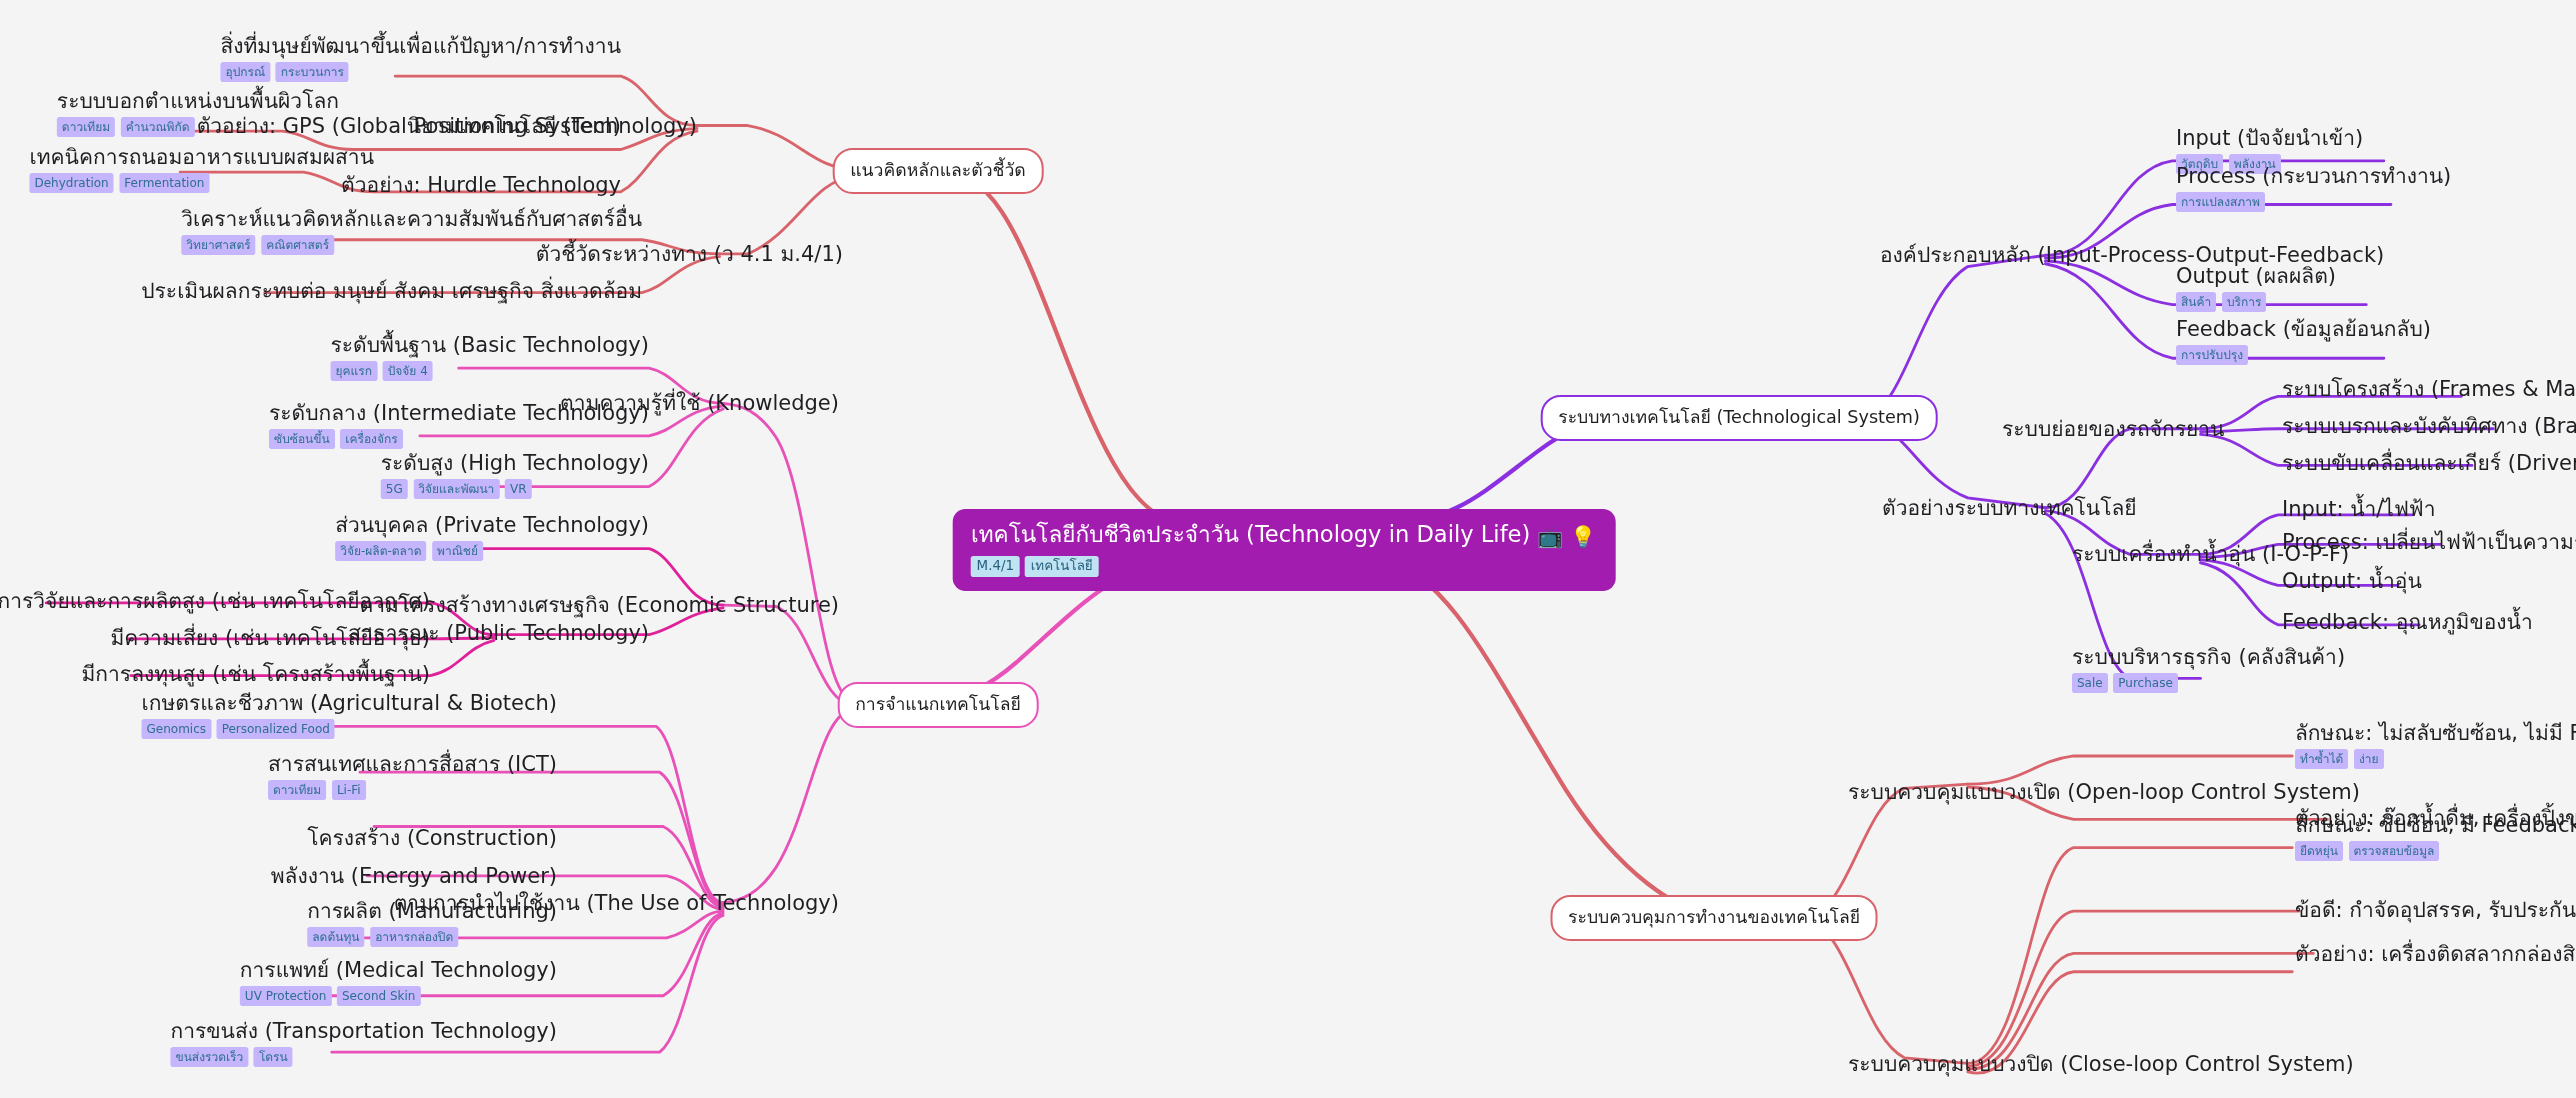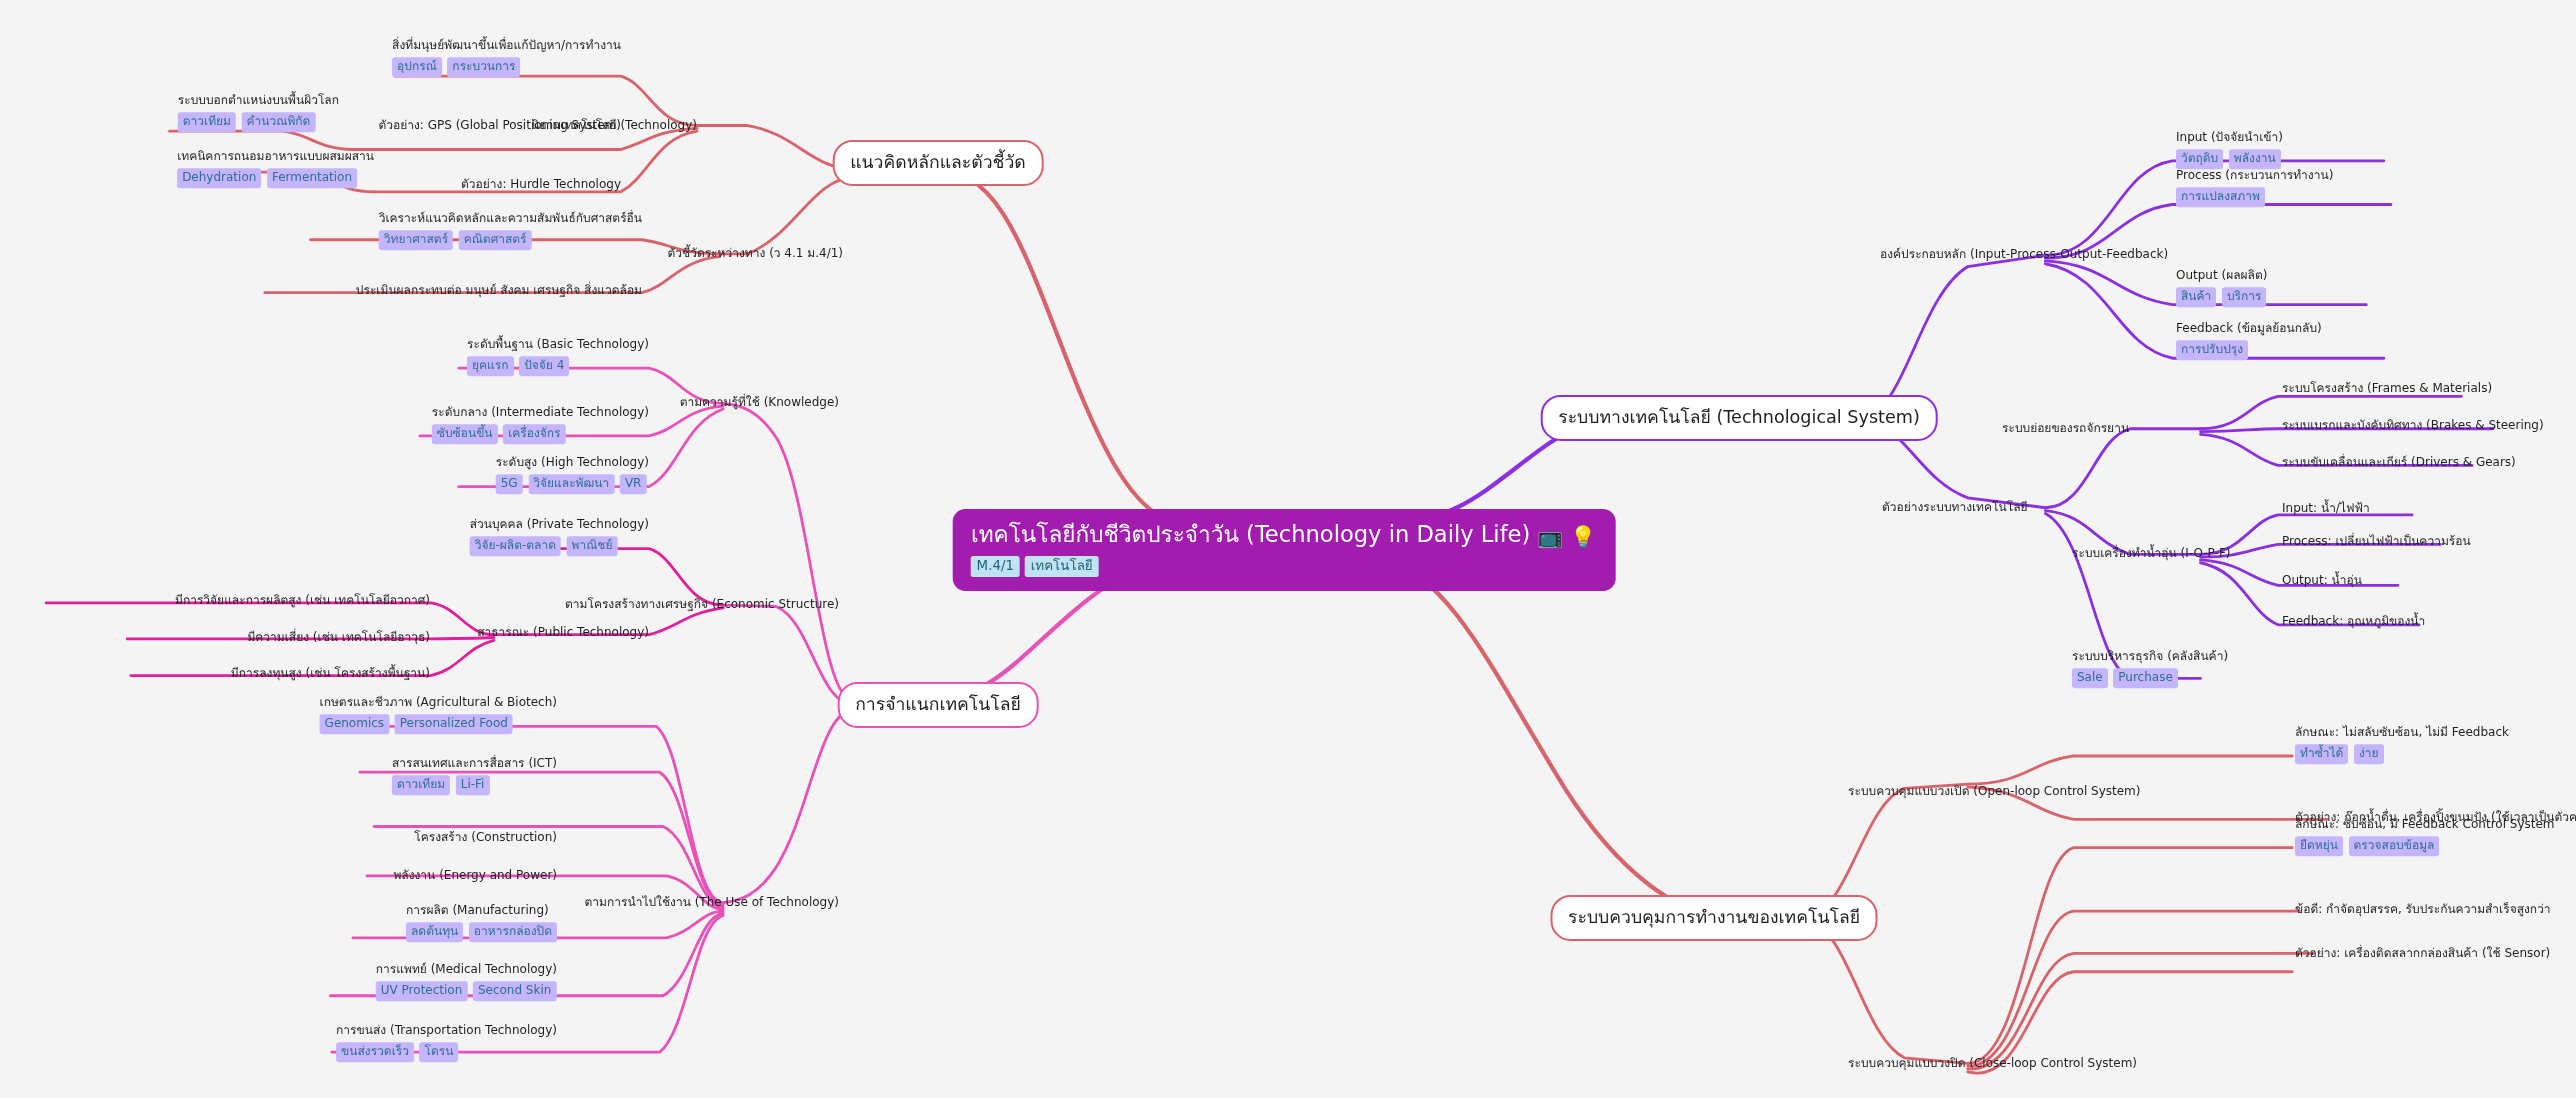--- a/index.html
+++ b/index.html
@@ -7,21 +7,21 @@
   body{
     font-family:"DejaVu Sans","Liberation Sans",sans-serif;
     width:2576px;height:1098px;position:relative;overflow:hidden;
     color:#27272a;
   }
   #stage{position:absolute;inset:0;}
   svg.links{position:absolute;left:0;top:0;width:2576px;height:1098px;pointer-events:none;}
 
   
   .node{position:absolute;white-space:nowrap;}
-  .node .title{font-size:12px;line-height:1.15;color:#1f1f22;}
+  .node .title{font-size:21px;line-height:1.15;color:#1f1f22;}
   .tags{margin-top:4.2px;display:flex;gap:5.6px;align-items:center;}
   .tag{
     background:#c4b5fd;color:#2f6f8f;font-size:12px;line-height:1;
     padding:3.5px 5px 4.2px 5px;border-radius:2.8px;white-space:nowrap;
   }
   .node.r{transform:translate(0,-50%);}           
   .node.l{transform:translate(-100%,-50%);}       
   .node.l .tags{justify-content:flex-start;}
 
   
@@ -133,21 +133,21 @@
       <span>เทคโนโลยีกับชีวิตประจำวัน (Technology in Daily Life)</span>
       <span class="emoji">📺</span>
       <span class="emoji">💡</span>
     </div>
     <div class="tags">
       <span class="tag">M.4/1</span>
       <span class="tag">เทคโนโลยี</span>
     </div>
   </div>
 
-  <div class="pill" style="left:938px;top:163px;text-align:center;">
+  <div class="pill" style="left:938px;top:171px;text-align:center;">
     <span>แนวคิดหลักและตัวชี้วัด</span>
   </div>
   <div class="pill purple" style="left:1739px;top:418px;">
     <span>ระบบทางเทคโนโลยี (Technological System)</span>
   </div>
   <div class="pill pink" style="left:938px;top:705px;">
     <span>การจำแนกเทคโนโลยี</span>
   </div>
   <div class="pill" style="left:1714px;top:918px;">
     <span>ระบบควบคุมการทำงานของเทคโนโลยี</span>

